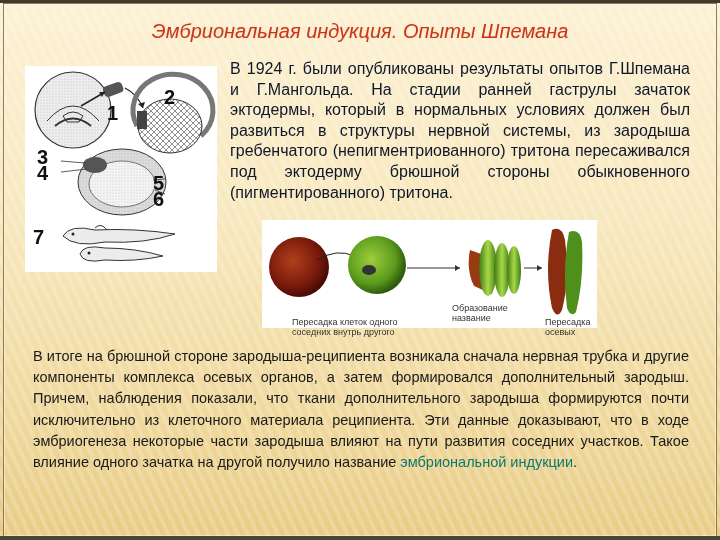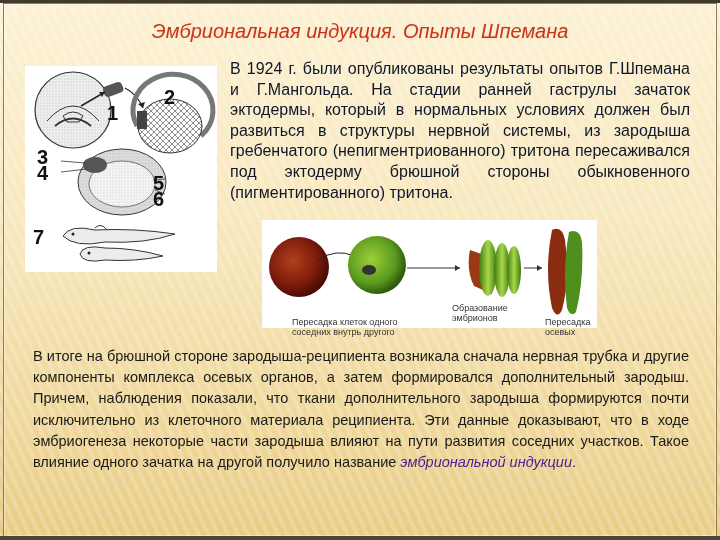--- a/index.html
+++ b/index.html
@@ -41,21 +41,21 @@
       position: absolute; left: 262px; top: 220px; width: 335px; height: 108px;
       background: #ffffff;
     }
     .caption {
       position: absolute; font-size: 9px; line-height: 10px; color: #333;
     }
     .conclusion-text {
       position: absolute; left: 33px; top: 346px; width: 656px;
       font-size: 14.5px; line-height: 21.2px; color: #1a1a1a; text-align: justify;
     }
-    .term { color: #4c1d95; font-style: italic; }
+    .term { color: #0f766e; }
     .label-num {
       position: absolute; font-weight: bold; font-size: 20px; color: #111;
       font-family: "Liberation Sans", sans-serif;
     }
   </style>
 </head>
 <body>
 
 <div class="top-bar"></div>
 <div class="frame"></div>
@@ -148,21 +148,21 @@
     <polygon points="280,48 275,45 275,51" fill="#333"></polygon>
     <path d="M290 10 Q300 5 303 20 Q308 60 300 90 Q295 100 290 88 Q282 50 290 10 Z" fill="#8a2c10"></path>
     <path d="M307 12 Q318 8 320 22 Q322 60 314 92 Q309 98 305 88 Q300 50 307 12 Z" fill="#4f8f1c"></path>
   </svg>
   <div class="caption" style="left:30px; top:97px;">
     <div>Пересадка клеток одного</div>
     <div>соседних внутрь другого</div>
   </div>
   <div class="caption" style="left:190px; top:83px;">
     <div>Образование</div>
-    <div>эмбрионов</div>
+    <div>название</div>
   </div>
   <div class="caption" style="left:283px; top:97px;">
     <div>Пересадка</div>
     <div>осевых</div>
   </div>
 </div>
 
 <div class="conclusion-text"><span>В итоге на брюшной стороне зародыша-реципиента возникала сначала нервная трубка и другие компоненты комплекса осевых органов, а затем формировался дополнительный зародыш. Причем, наблюдения показали, что ткани дополнительного зародыша формируются почти исключительно из клеточного материала реципиента. Эти данные доказывают, что в ходе эмбриогенеза некоторые части зародыша влияют на пути развития соседних участков. Такое влияние одного зачатка на другой получило название </span><span class="term">эмбриональной индукции</span><span>.</span></div>
 
 <div class="bottom-bar"></div>

